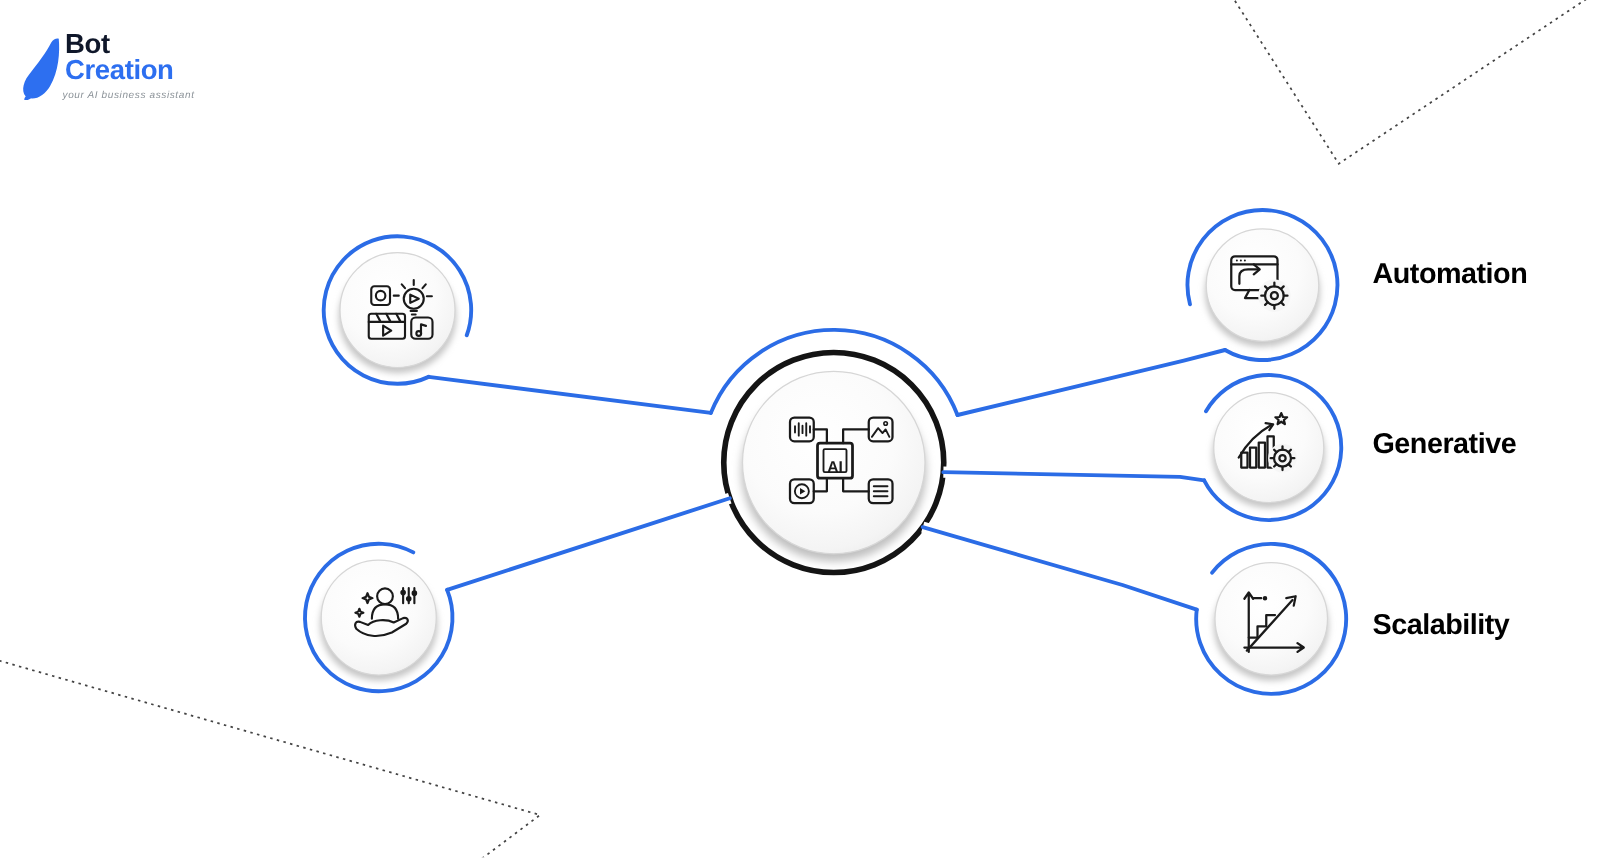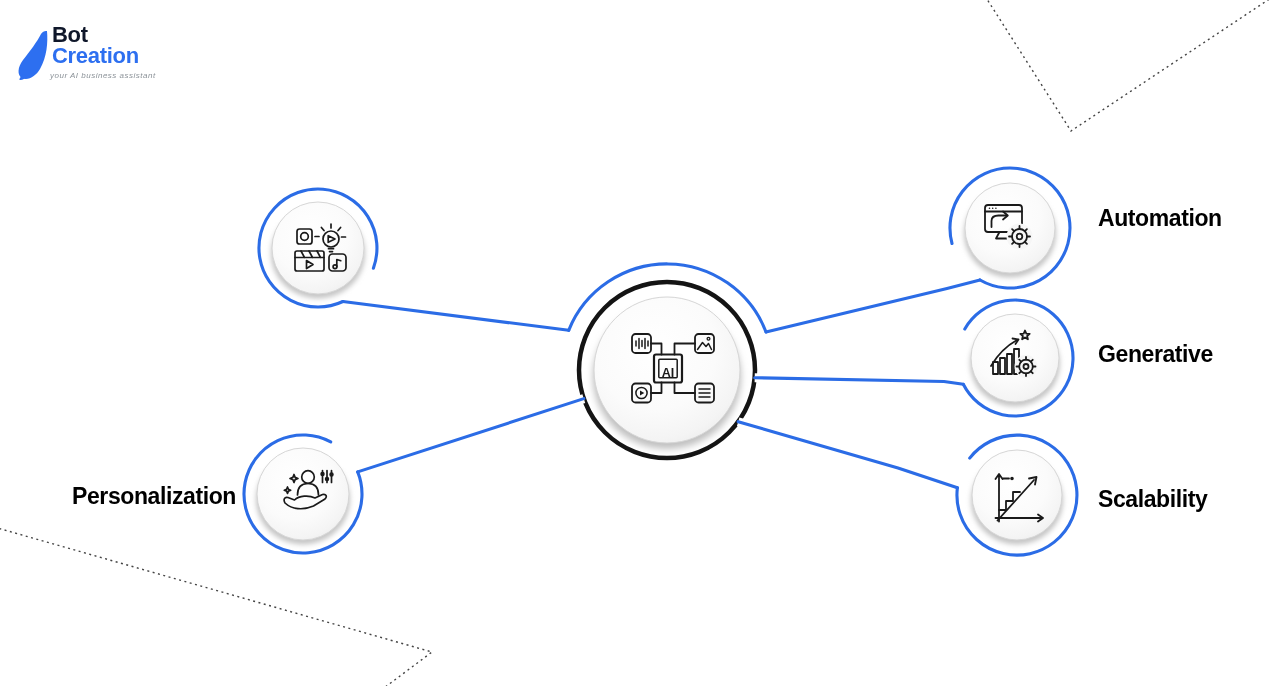--- a/index.html
+++ b/index.html
@@ -191,19 +191,18 @@
       <path d="M8 44 C5 46 3 48.5 3.5 50 C6 50.5 9 49 10.5 46.5 Z" fill="#2d6ff0"></path>
     </svg>
     <div class="logo-rows">
       <div class="logo-bot">Bot</div>
       <div class="logo-penguin">Creation</div>
     </div>
     <div class="logo-tagline">your AI business assistant</div>
   </div>
 
 
-  <div class="side-label lbl-left" style="top:483px;">Personalization</div>
   <div class="side-label lbl-right" style="top:205px;">Automation</div>
   <div class="side-label lbl-right" style="top:341px;">Generative</div>
   <div class="side-label lbl-right" style="top:486px;">Scalability</div>
 
 
 </div>
 
 </body></html>

